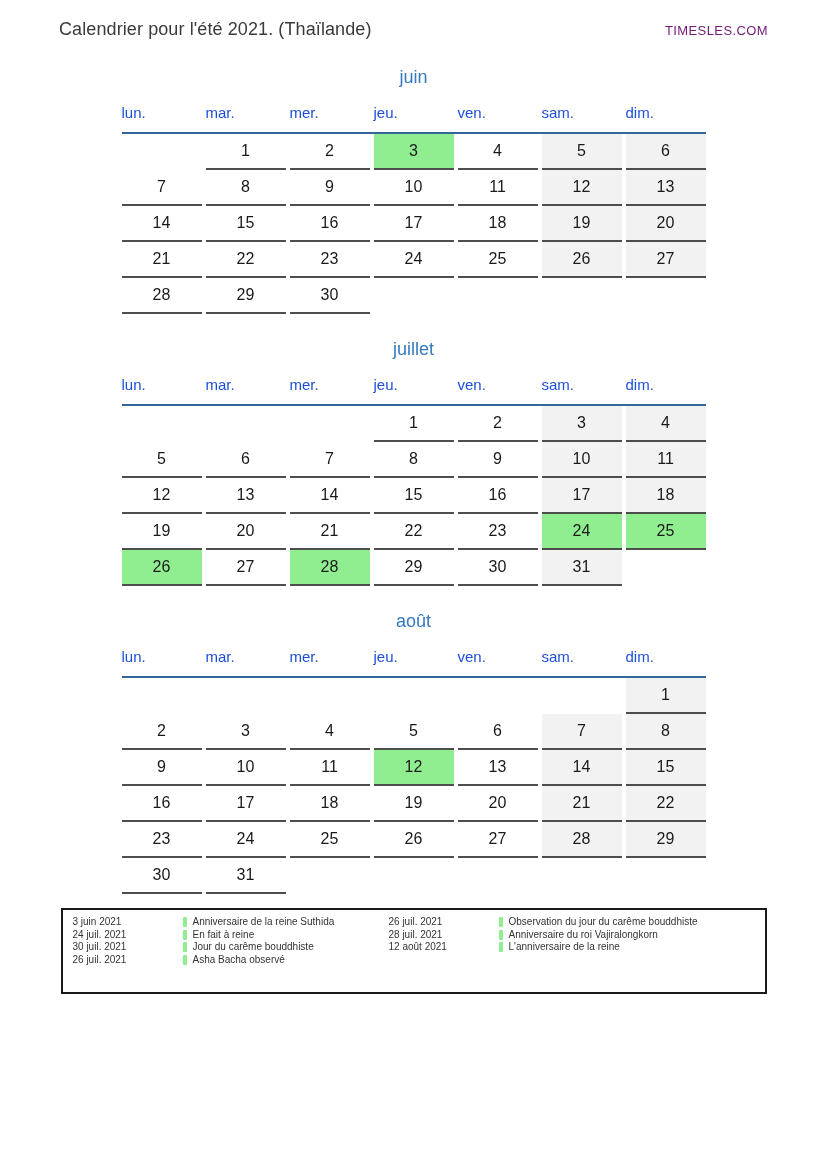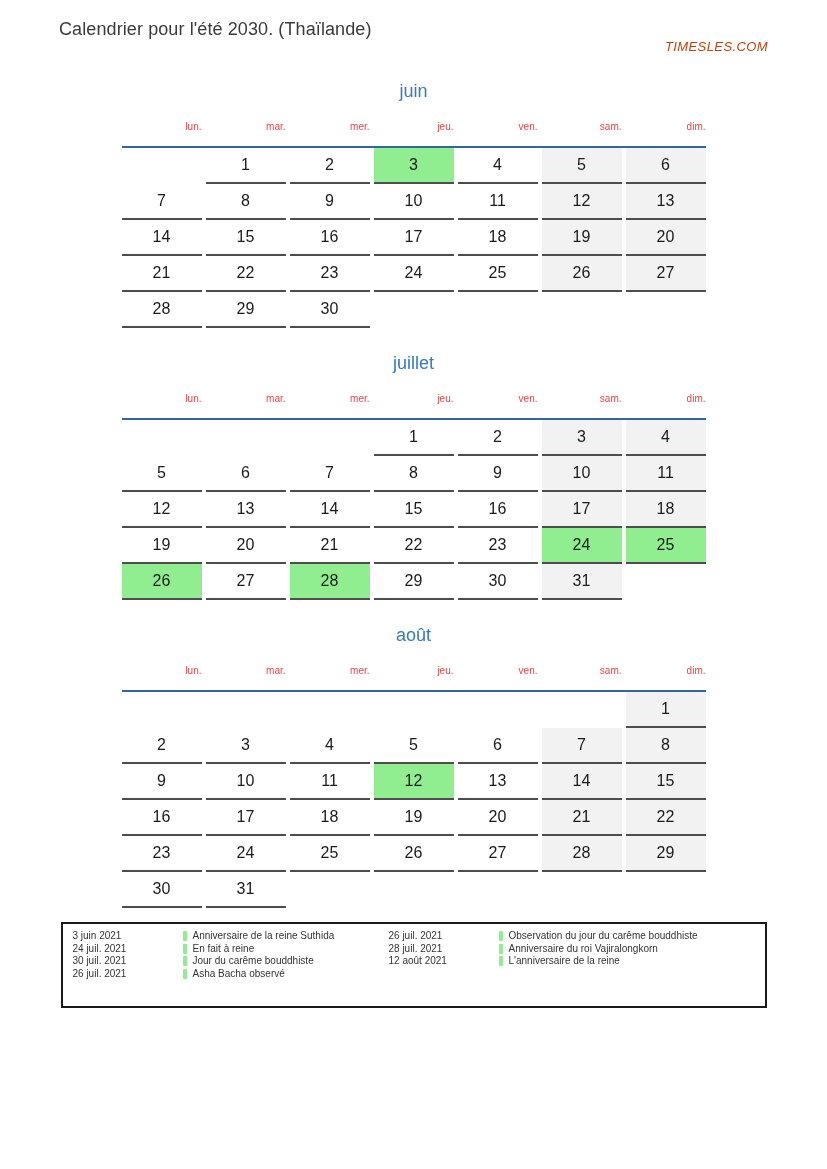--- a/index.html
+++ b/index.html
@@ -13,37 +13,37 @@
   }
   .page { width: 827px; height: 1169px; background: #fff; }
 
   
   .topbar {
     display: flex; justify-content: space-between; align-items: flex-start;
     padding: 19px 59px 0 59px;
   }
   .title { font-size: 18px; font-weight: 500; color: #3a3a3a; letter-spacing: .1px; }
   .brand {
-    font-size: 13px; color: #c2410c; text-decoration: none;
-    letter-spacing: .4px; margin-top: 20px; font-weight: 500; font-style: italic;
+    font-size: 13px; color: #701a75; text-decoration: none;
+    letter-spacing: .4px; margin-top: 4px; font-weight: 500;
   }
 
   
   .month { width: 584px; margin: 24px auto 0 auto; }
   .month:first-child { margin-top: 26px; }
   .month-title {
     font-size: 18px; font-weight: 400; color: #3579c0;
     text-align: center; height: 22px; line-height: 22px; margin-bottom: 14px;
   }
   .weekday-row, .week-row {
     display: grid; grid-template-columns: repeat(7, 80px); column-gap: 4px;
   }
   .wd {
-    height: 22px; line-height: 22px; text-align: right;
-    font-size: 10px; color: #ef4444;
+    height: 22px; line-height: 22px; text-align: left;
+    font-size: 15px; color: #1d4ed8;
   }
   .rule { height: 2px; background: #336699; margin-top: 8px; }
   .cell {
     height: 36px; display: flex; align-items: center; justify-content: center;
     font-size: 16px; color: #1a1a1a;
   }
   .cell.day { border-bottom: 2px solid #4d4d4d; }
   .cell.weekend { background: #f2f2f2; }
   .cell.hl { background: #90ee90; }
 
@@ -62,21 +62,21 @@
   }
   .legend-date { white-space: nowrap; }
   .legend-bar { width: 4px; height: 10px; background: #90ee90; border-radius: 1px; }
   .legend-label { white-space: nowrap; }
 </style>
 </head>
 <body>
 
 <div class="page">
   <header class="topbar">
-    <h1 class="title">Calendrier pour l'été 2030. (Thaïlande)</h1>
+    <h1 class="title">Calendrier pour l'été 2021. (Thaïlande)</h1>
     <a class="brand" href="#">TIMESLES.COM</a>
   </header>
 
   <main id="months">
       <section class="month">
         <h2 class="month-title">juin</h2>
         <div class="weekday-row">
           <div class="wd">lun.</div>
           <div class="wd">mar.</div>
           <div class="wd">mer.</div>

